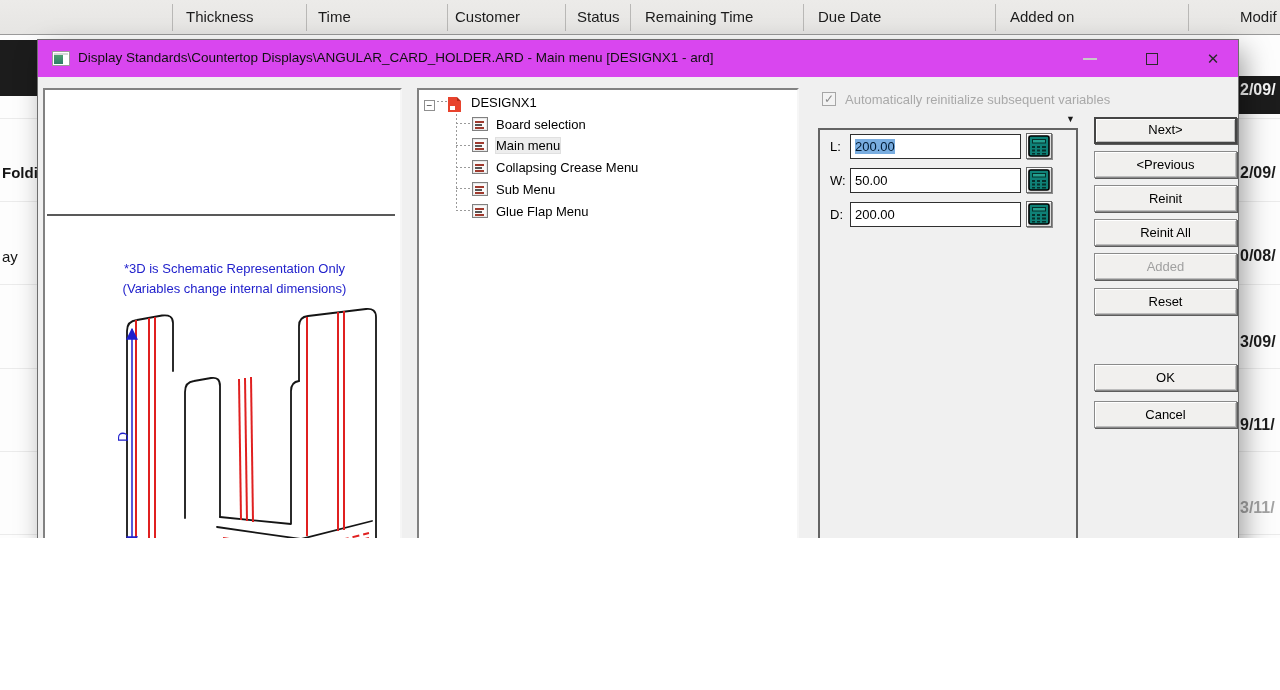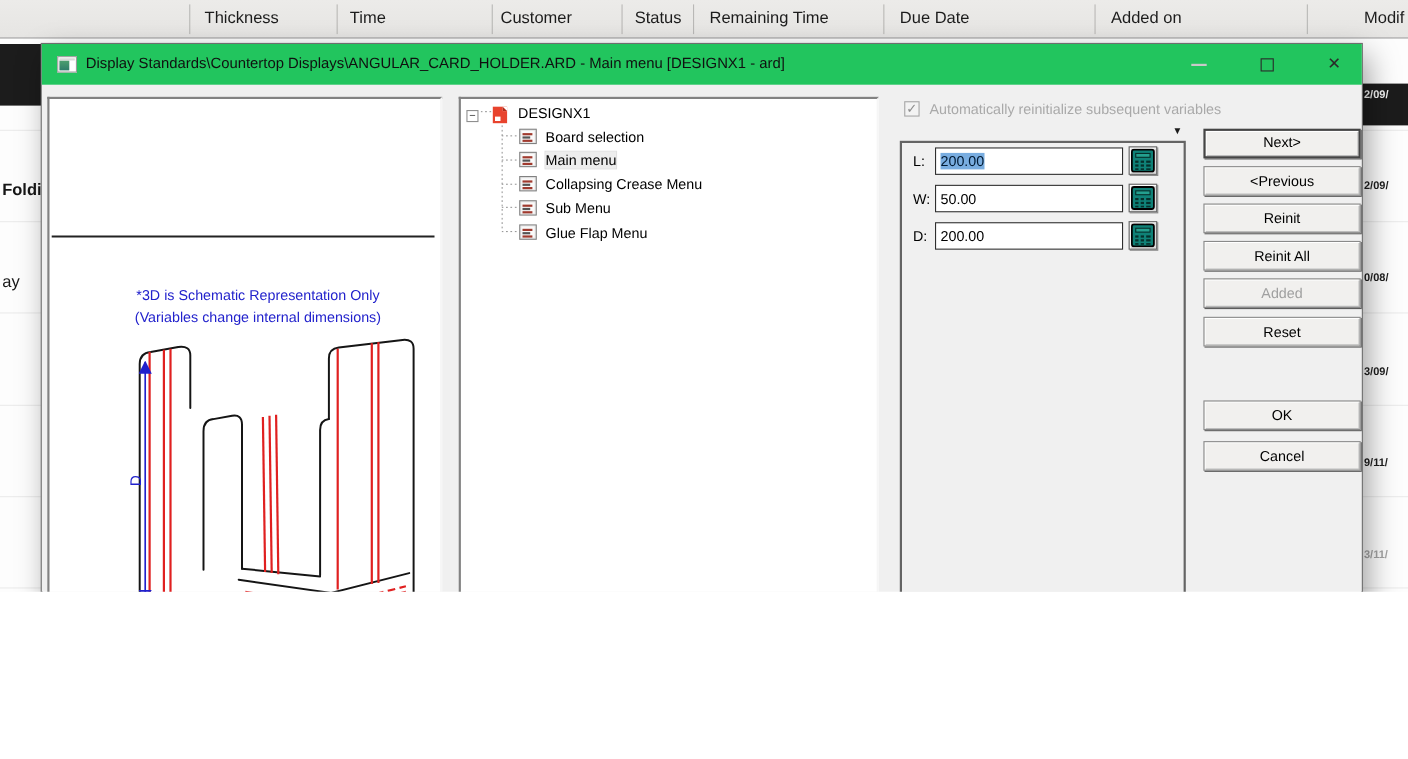--- a/index.html
+++ b/index.html
@@ -9,29 +9,29 @@
 
   
   .table-header { position:absolute; left:0; top:0; width:1280px; height:35px;
     background:linear-gradient(#ecebe9,#e6e5e3); border-bottom:1px solid #9a9a9a; z-index:1; }
   .col-label { position:absolute; top:8px; font-size:15px; color:#1c1c1c; white-space:nowrap; }
   .col-sep { position:absolute; top:4px; width:1px; height:27px; background:#b9b8b6; }
   .row-line { position:absolute; left:0; width:1280px; height:1px; background:#ebebeb; z-index:1; }
   .band-dark { position:absolute; background:#1c1c1c; z-index:2; }
   .frag-left { position:absolute; left:2px; font-size:15px; color:#161616; white-space:nowrap; z-index:2; }
   .frag-left.bold { font-weight:600; }
-  .date-right { position:absolute; left:1240px; font-size:10px; font-weight:600; color:#1d1d1d; white-space:nowrap; z-index:3; }
+  .date-right { position:absolute; left:1240px; font-size:16px; font-weight:600; color:#1d1d1d; white-space:nowrap; z-index:3; }
   .date-right.on-dark { color:#f5f5f5; }
   .date-right.dim { color:#a3a3a3; }
 
   
   .dialog { position:absolute; left:38px; top:40px; width:1200px; height:660px;
     background:#f0f0f0; z-index:10;
     box-shadow:0 0 0 1px #6e6e6e, 6px 10px 26px rgba(0,0,0,.38); }
-  .title-bar { position:absolute; left:0; top:0; width:100%; height:37px; background:#22c55e; }
+  .title-bar { position:absolute; left:0; top:0; width:100%; height:37px; background:#d946ef; }
   .app-icon { position:absolute; left:14px; top:11px; width:18px; height:15px;
     border:1px solid #9b9b9b; background:#fff; }
   .app-icon::before { content:""; position:absolute; left:1px; top:3px; width:9px; height:9px;
     background:linear-gradient(#4da06f,#2f7d6a); }
   .app-icon::after { content:""; position:absolute; left:1px; top:1px; width:14px; height:2px; background:#d9d9d9; }
   .title-text { position:absolute; left:40px; top:10px; font-size:13.5px; color:#101010; white-space:nowrap; }
   .win-btn { position:absolute; top:6px; width:34px; height:25px; text-align:center; line-height:25px;
     font-size:15px; color:#2a2a2a; }
   .min-glyph { position:absolute; left:10px; top:12px; width:14px; height:2px; background:#c9c9c9; }
   .max-glyph { position:absolute; left:11px; top:7px; width:12px; height:12px; border:1.5px solid #2a2a2a; }

